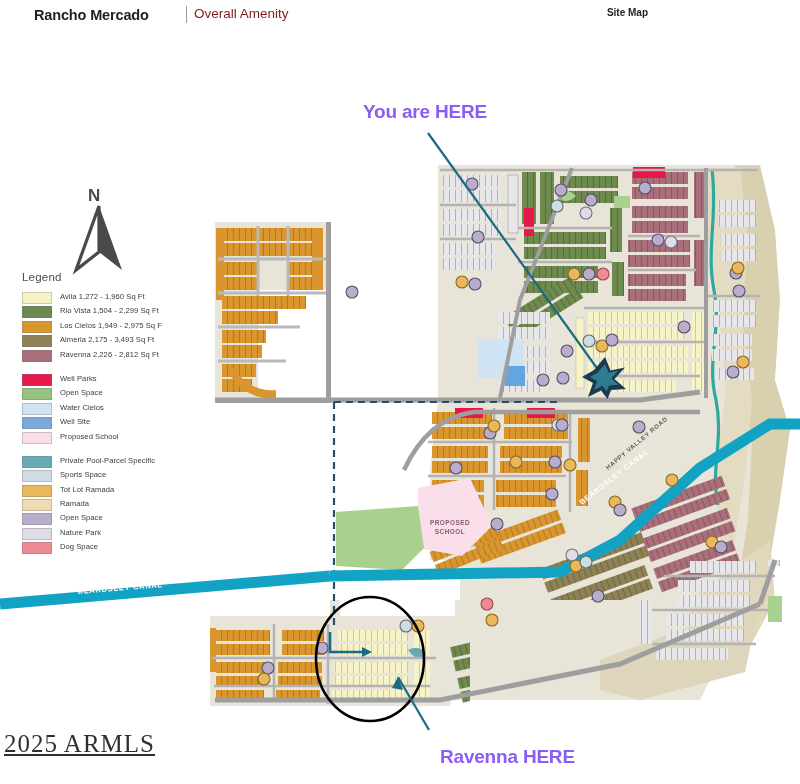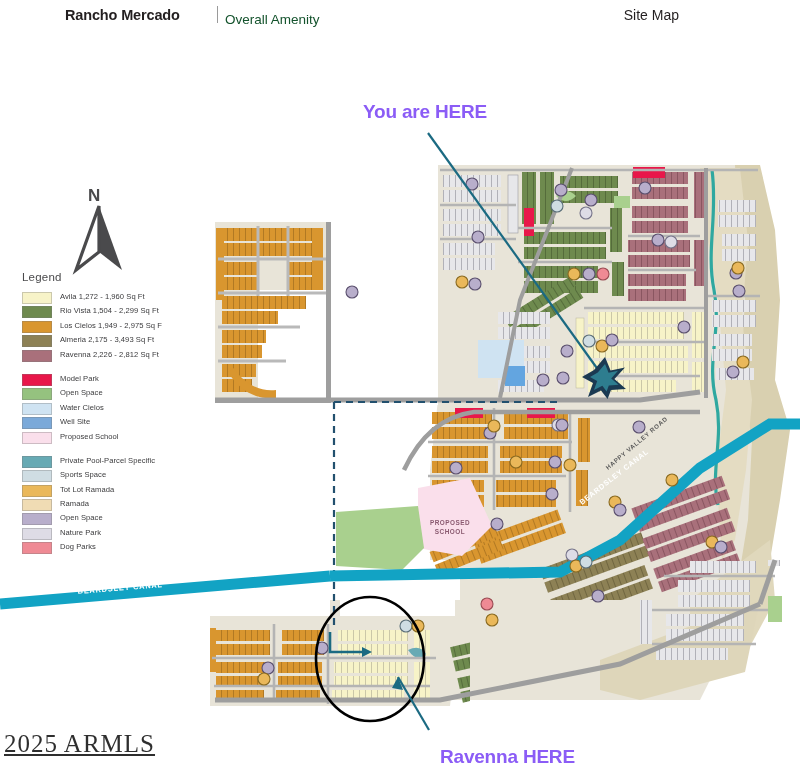--- a/index.html
+++ b/index.html
@@ -13,48 +13,48 @@
     position: relative;
     overflow: hidden;
     font-family: "Liberation Sans", sans-serif;
     color: #231f20;
   }
 
   
   #header {
     position: absolute;
     left: 0; top: 0;
-    width: 680px; height: 34px; margin-left: 31px;
+    width: 680px; height: 34px;
   }
   #brand-title {
     position: absolute;
     left: 34px; top: 7px;
     font-size: 14.5px;
     font-weight: bold;
     letter-spacing: -0.15px;
     color: #231f20;
   }
   #brand-divider {
     position: absolute;
     left: 186px; top: 6px;
     width: 1px; height: 17px;
     background: #9a9a9a;
   }
   #brand-subtitle {
     position: absolute;
-    left: 194px; top: 12px;
+    left: 194px; top: 6px;
     font-size: 13.5px;
     font-weight: normal;
-    color: #14532d;
+    color: #7f1d1d;
   }
   #sheet-title {
     position: absolute;
     right: 32px; top: 7px;
-    font-size: 14px;
-    font-weight: normal;
+    font-size: 10px;
+    font-weight: bold;
     color: #231f20;
   }
 
   
   #compass {
     position: absolute;
     left: 66px; top: 186px;
     width: 66px; height: 92px;
   }
   #compass-letter {
@@ -170,21 +170,21 @@
           <div class="legend-label">Almeria 2,175 - 3,493 Sq Ft</div>
         </div>
         <div class="legend-row">
           <div class="legend-swatch" style="background: rgb(169, 112, 123);"></div>
           <div class="legend-label">Ravenna 2,226 - 2,812 Sq Ft</div>
         </div>
       </div>
       <div class="legend-group">
         <div class="legend-row">
           <div class="legend-swatch" style="background: rgb(232, 23, 74);"></div>
-          <div class="legend-label">Model Park</div>
+          <div class="legend-label">Well Parks</div>
         </div>
         <div class="legend-row">
           <div class="legend-swatch" style="background: rgb(149, 194, 127);"></div>
           <div class="legend-label">Open Space</div>
         </div>
         <div class="legend-row">
           <div class="legend-swatch" style="background: rgb(207, 227, 242);"></div>
           <div class="legend-label">Water Cielos</div>
         </div>
         <div class="legend-row">
@@ -216,21 +216,21 @@
         <div class="legend-row">
           <div class="legend-swatch" style="background: rgb(184, 174, 203);"></div>
           <div class="legend-label">Open Space</div>
         </div>
         <div class="legend-row">
           <div class="legend-swatch" style="background: rgb(222, 220, 230);"></div>
           <div class="legend-label">Nature Park</div>
         </div>
         <div class="legend-row">
           <div class="legend-swatch" style="background: rgb(239, 138, 148);"></div>
-          <div class="legend-label">Dog Parks</div>
+          <div class="legend-label">Dog Space</div>
         </div>
       </div>
     </div>
 </div>
 
 <div id="map-wrap">
 <svg id="map-svg" width="800" height="784" viewBox="0 0 800 784">
   <defs>
     <clipPath id="clipNW">
       <path d="M215,222 L330,222 L330,398 L215,398 Z"></path>

